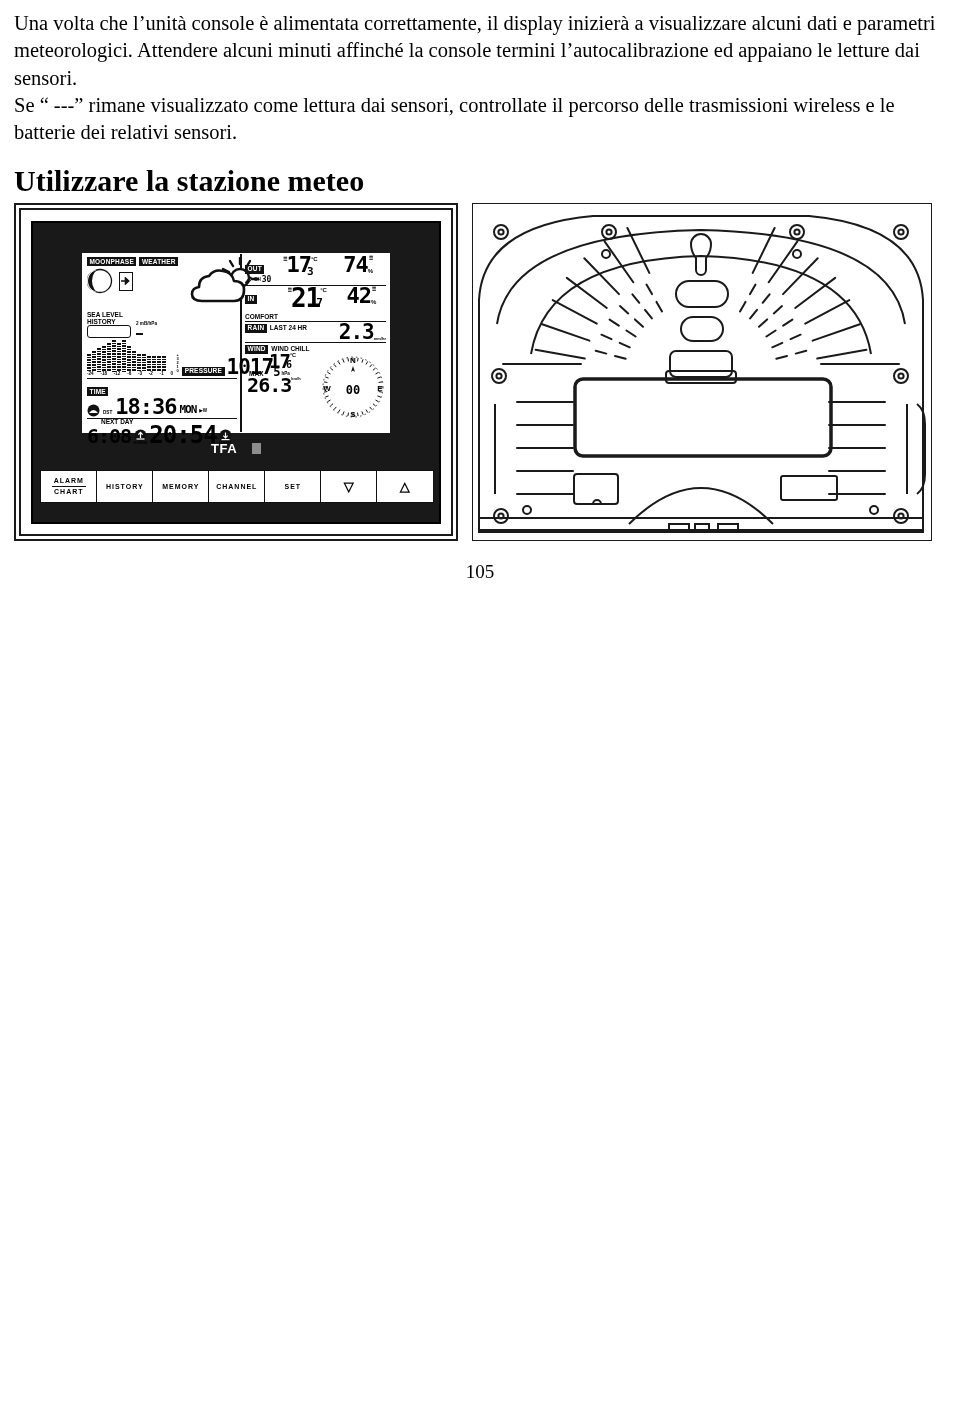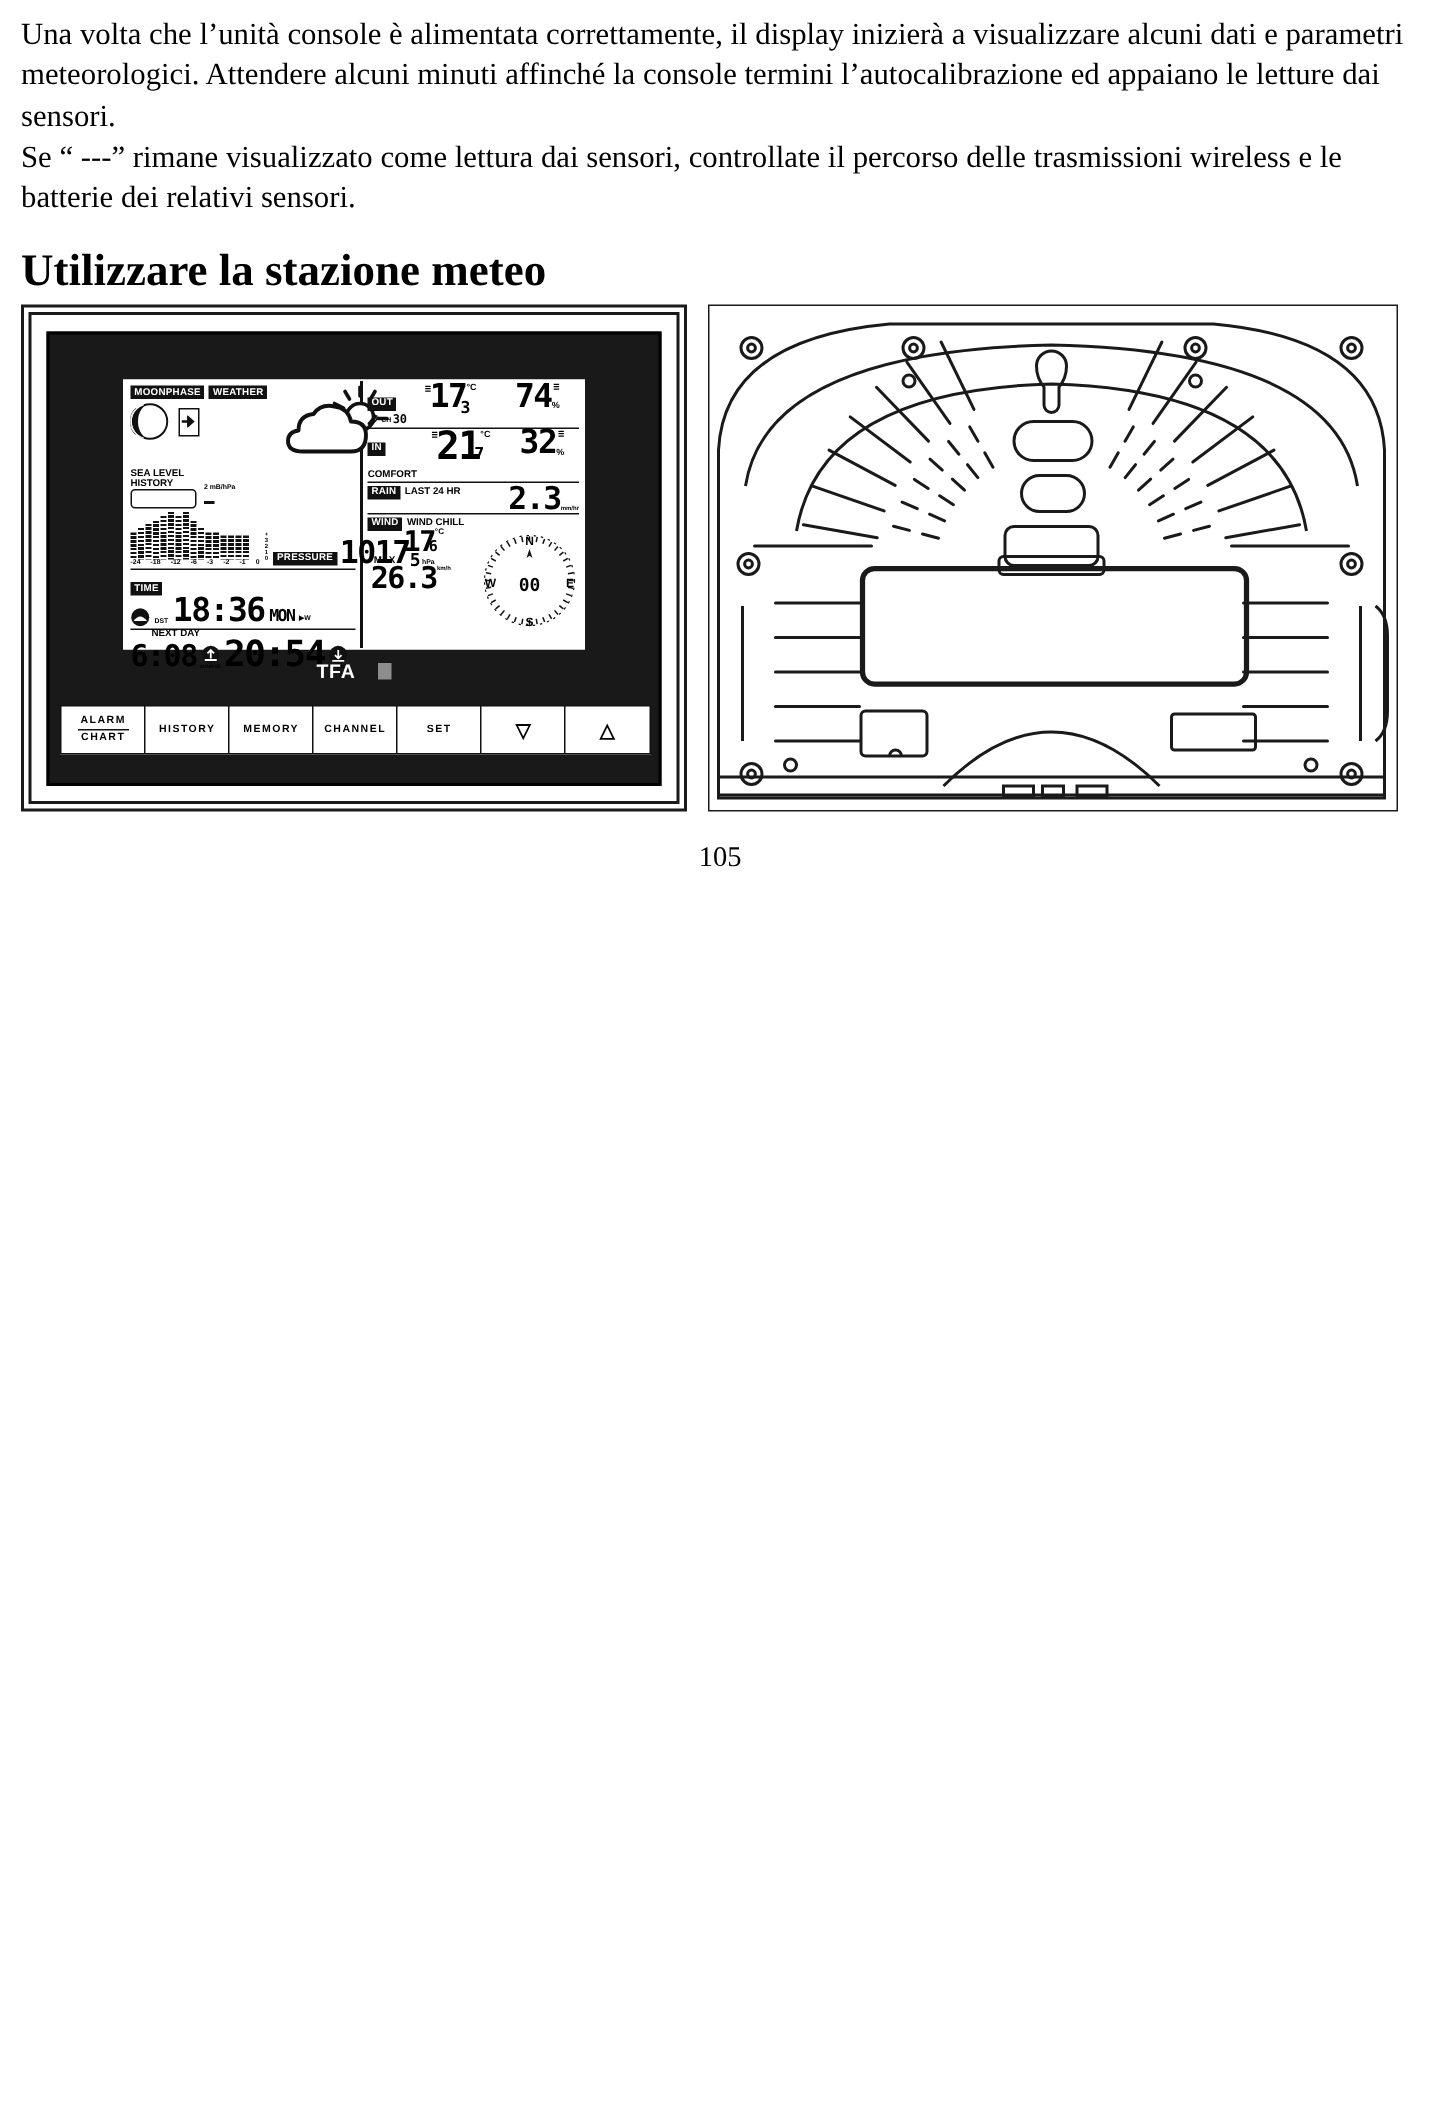--- a/index.html
+++ b/index.html
@@ -330,21 +330,21 @@
                 <div style="display:flex;align-items:flex-start;flex:1;justify-content:space-around;">
                   <div style="display:flex;align-items:flex-start;">
                     <span class="seg" style="font-size:7px;padding-top:1px;">≡</span>
                     <span class="seg" style="font-size:26px;">21</span>
                     <span style="display:flex;flex-direction:column;">
                       <span class="tiny" style="font-size:6px;">°C</span>
                       <span class="seg" style="font-size:11px;margin-top:5px;margin-left:-4px;">7</span>
                     </span>
                   </div>
                   <div style="display:flex;align-items:flex-start;">
-                    <span class="seg" style="font-size:22px;">32</span>
+                    <span class="seg" style="font-size:22px;">42</span>
                     <span style="display:flex;flex-direction:column;align-items:center;">
                       <span class="seg" style="font-size:7px;">≡</span>
                       <span class="tiny" style="font-size:6px;margin-top:6px;">%</span>
                     </span>
                   </div>
                 </div>
               </div>
 
               <div class="lcdrow" style="display:flex;align-items:flex-end;padding-top:2px;">
                 <div style="flex:0 0 auto;align-self:flex-start;display:flex;gap:3px;align-items:center;">

